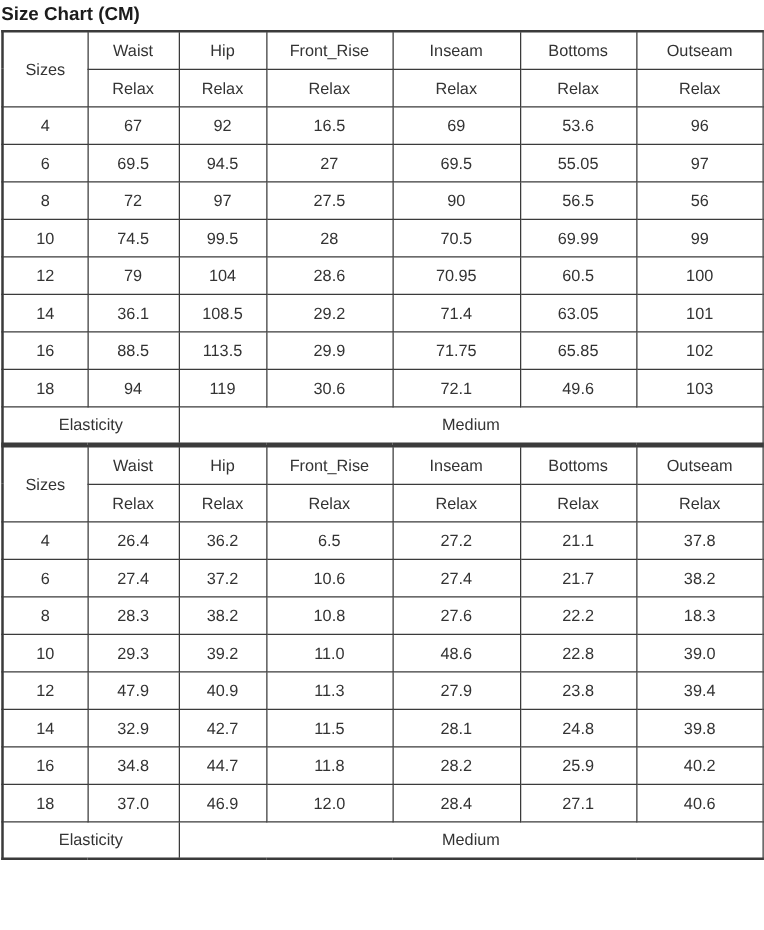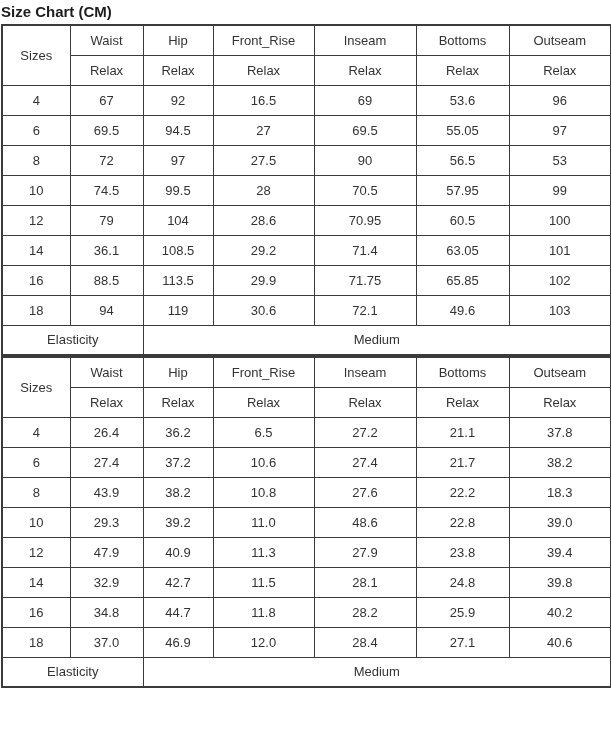--- a/index.html
+++ b/index.html
@@ -109,30 +109,30 @@
             <td>97</td>
           </tr>
 
           <tr>
             <td>8</td>
             <td>72</td>
             <td>97</td>
             <td>27.5</td>
             <td>90</td>
             <td>56.5</td>
-            <td>53</td>
+            <td>56</td>
           </tr>
 
           <tr>
             <td>10</td>
             <td>74.5</td>
             <td>99.5</td>
             <td>28</td>
             <td>70.5</td>
-            <td>57.95</td>
+            <td>69.99</td>
             <td>99</td>
           </tr>
 
           <tr>
             <td>12</td>
             <td>79</td>
             <td>104</td>
             <td>28.6</td>
             <td>70.95</td>
             <td>60.5</td>
@@ -226,21 +226,21 @@
             <td>27.4</td>
             <td>37.2</td>
             <td>10.6</td>
             <td>27.4</td>
             <td>21.7</td>
             <td>38.2</td>
           </tr>
 
           <tr>
             <td>8</td>
-            <td>43.9</td>
+            <td>28.3</td>
             <td>38.2</td>
             <td>10.8</td>
             <td>27.6</td>
             <td>22.2</td>
             <td>18.3</td>
           </tr>
 
           <tr>
             <td>10</td>
             <td>29.3</td>

